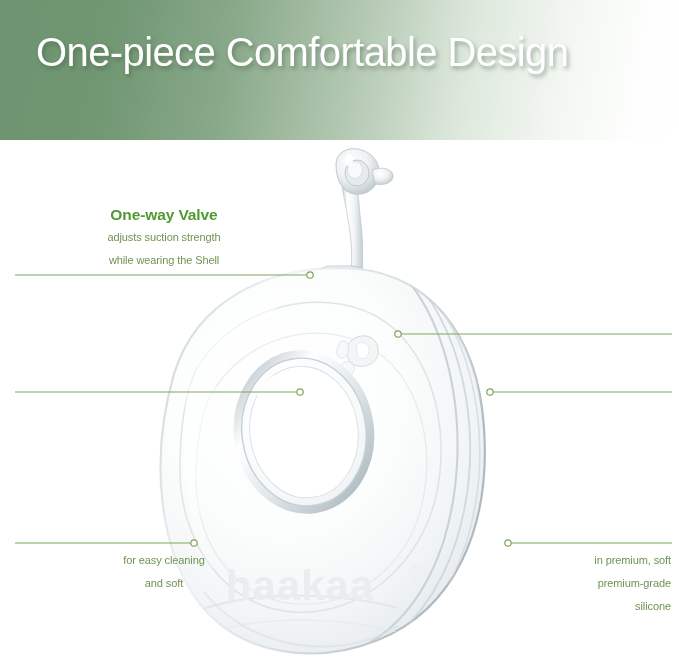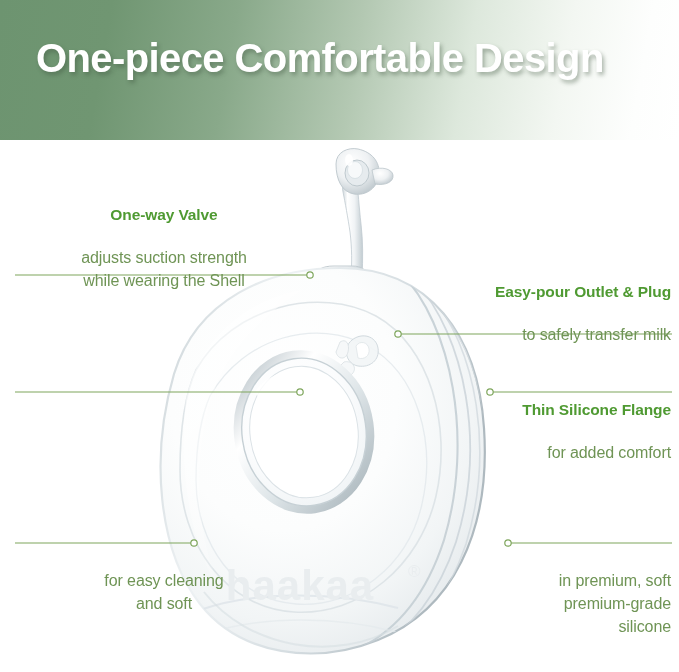--- a/index.html
+++ b/index.html
@@ -35,24 +35,24 @@
         #b3c8b2 52%,
         #dde8dc 68%,
         #f3f7f2 82%,
         #fdfefd 93%,
         #ffffff 100%);
     overflow: hidden;
   }
   .header-title {
     position: absolute;
     left: 36px;
-    top: 34px;
+    top: 28px;
     width: 640px;
     font-size: 40px;
-    font-weight: bold;
+    font-weight: normal;
     letter-spacing: -0.6px;
     color: #ffffff;
     white-space: nowrap;
     text-shadow: 2px 3px 4px rgba(60,80,60,0.42);
     line-height: 48px;
   }
 
   
   .stage {
     position: absolute;
@@ -81,27 +81,26 @@
 
   .callout-title {
     font-size: 15.5px;
     font-weight: bold;
     color: #4f9a32;
     line-height: 23px;
     letter-spacing: -0.1px;
     white-space: nowrap;
   }
   .callout-body {
-    font-size: 16px;
+    font-size: 11px;
     font-weight: normal;
     color: #6f9455;
     line-height: 23px;
     letter-spacing: -0.1px;
     white-space: pre-line;
-    margin-top: 20px;
   }
 
   
   .leader-svg {
     position: absolute;
     left: 0;
     top: 0;
     width: 679px;
     height: 672px;
     pointer-events: none;
@@ -302,29 +301,21 @@
     <div class="callout-body">adjusts suction strength
 while wearing the Shell</div>
   </div>
 
 
   <div class="callout left" style="top:549px;">
     <div class="callout-body">for easy cleaning
 and soft</div>
   </div>
 
-  <div class="callout right" style="top:280px;">
-    <div class="callout-title">Easy-pour Outlet &amp; Plug</div>
-    <div class="callout-body">to safely transfer milk</div>
-  </div>
-
-  <div class="callout right" style="top:398px;">
-    <div class="callout-title">Thin Silicone Flange</div>
-    <div class="callout-body">for added comfort</div>
-  </div>
+
 
   <div class="callout right" style="top:549px;">
     <div class="callout-body">in premium, soft
 premium-grade
 silicone</div>
   </div>
 
 </div>
 
 </body></html>

